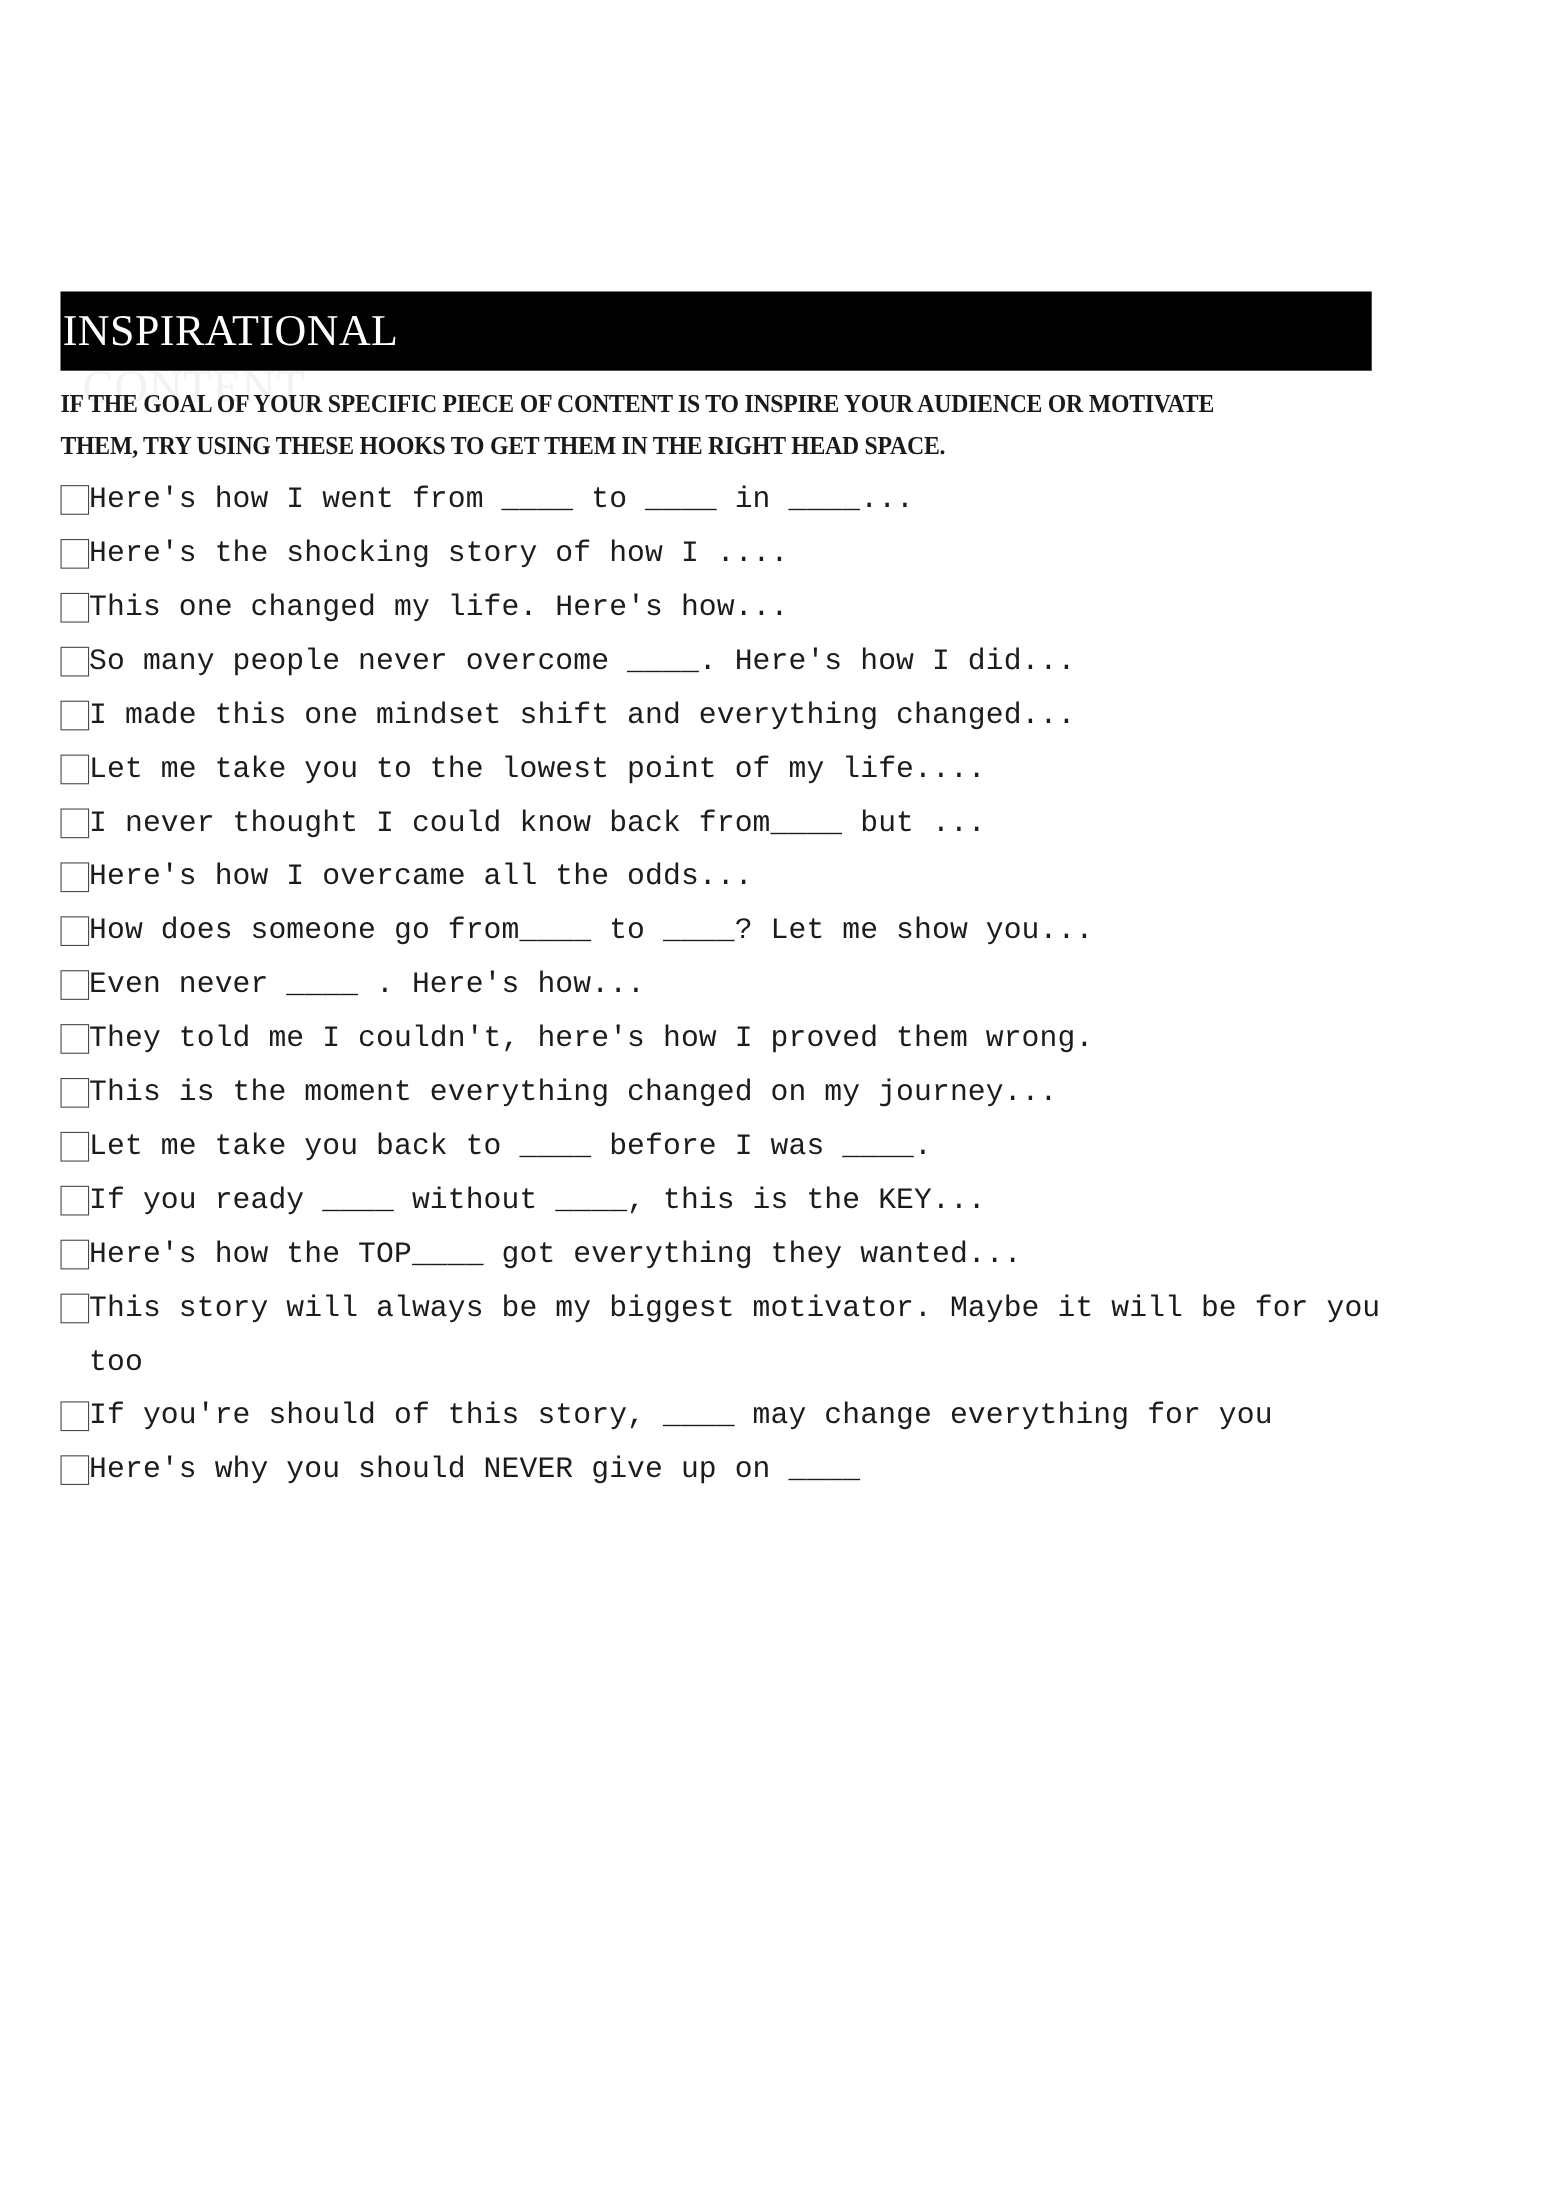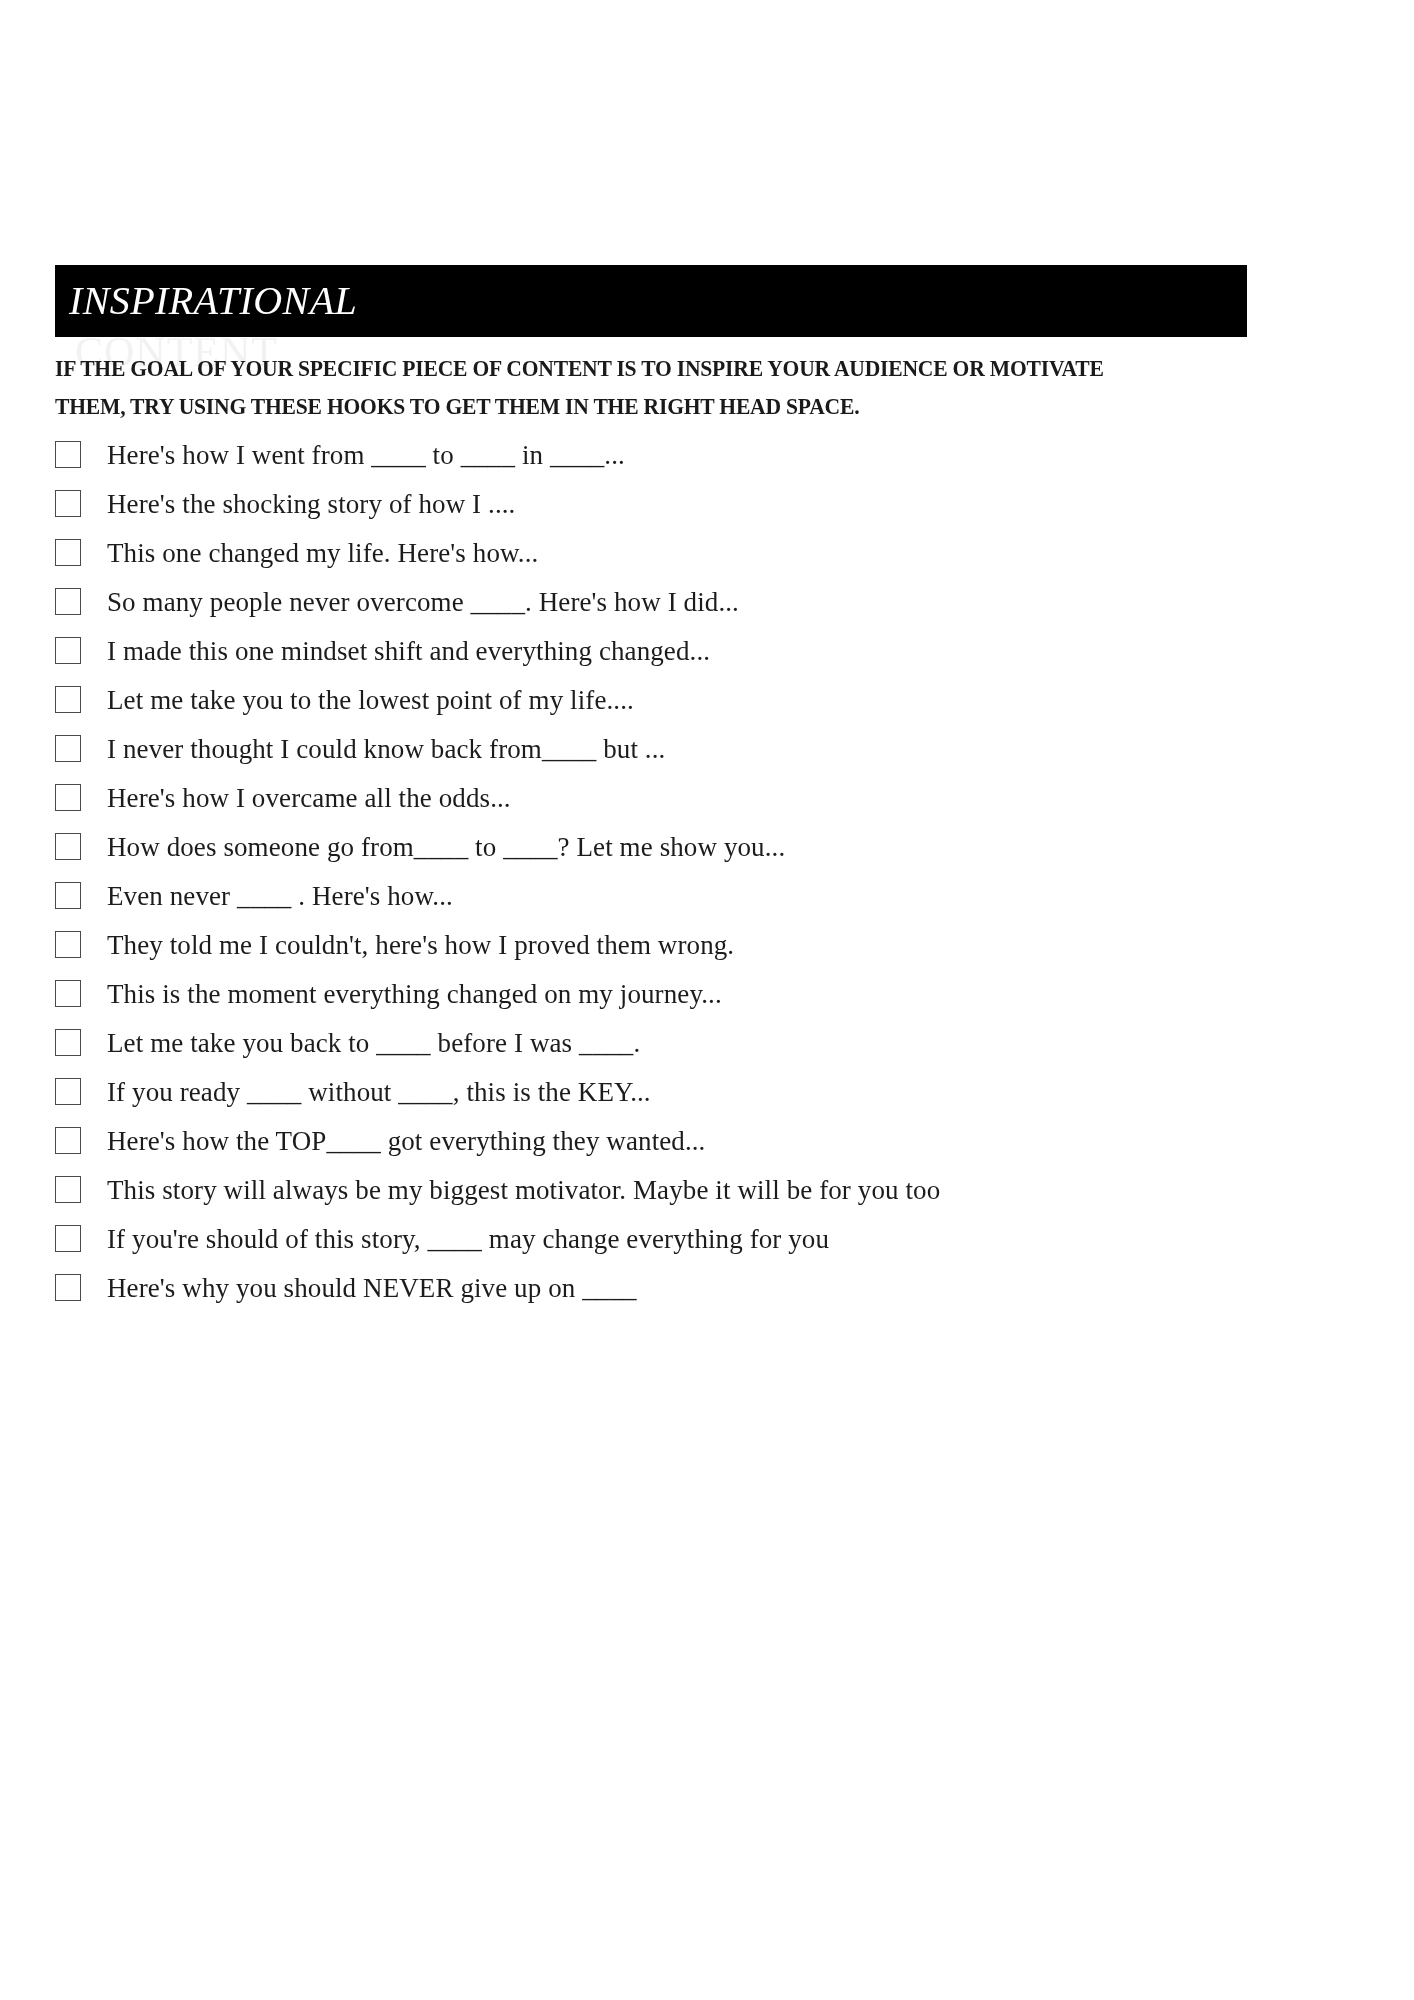--- a/index.html
+++ b/index.html
@@ -40,23 +40,22 @@
     display: flex;
     align-items: center;
     z-index: 2;
   }
   .title-text {
     color: #ffffff;
     font-family: "Liberation Serif", "DejaVu Serif", serif;
     font-size: 40px;
     line-height: 1;
     letter-spacing: 0.4px;
-    padding-left: 14px;
+    padding-left: 2px;
     white-space: nowrap;
-    font-style: italic;
   }
 
   
   .watermark {
     position: absolute;
     left: 20px;
     top: 66px;
     font-family: "Liberation Serif", "DejaVu Serif", serif;
     font-size: 42px;
     line-height: 1;
@@ -102,22 +101,21 @@
     flex: 0 0 auto;
     width: 26px;
     height: 27px;
     border: 1.5px solid #4a4a4a;
     background: #ffffff;
     margin-top: 10px;
     box-sizing: border-box;
   }
   .item-text {
     flex: 1 1 auto;
-    margin-left: 26px;
-    font-family: Liberation Serif, serif;
+    font-family: Liberation Mono, monospace;
     font-size: 27px;
     line-height: 49px;
     color: #1c1c1c;
     letter-spacing: 0.1px;
     white-space: pre-wrap;
   }
   .item-text.wrap {
     line-height: 45px;
     padding-top: 2px;
     max-width: 1110px;

